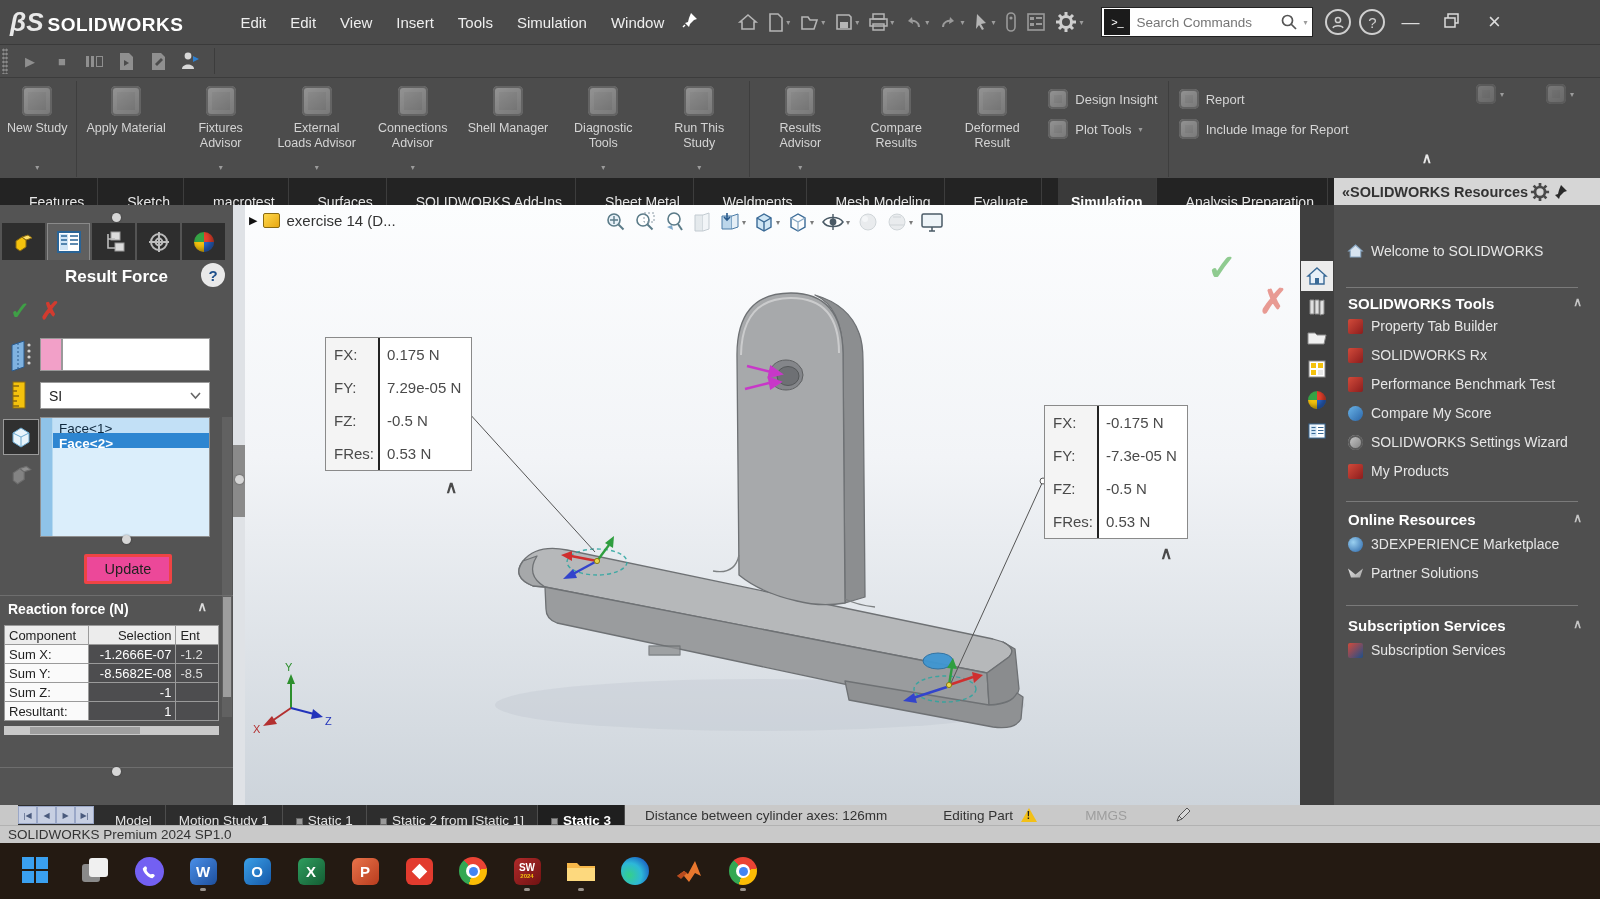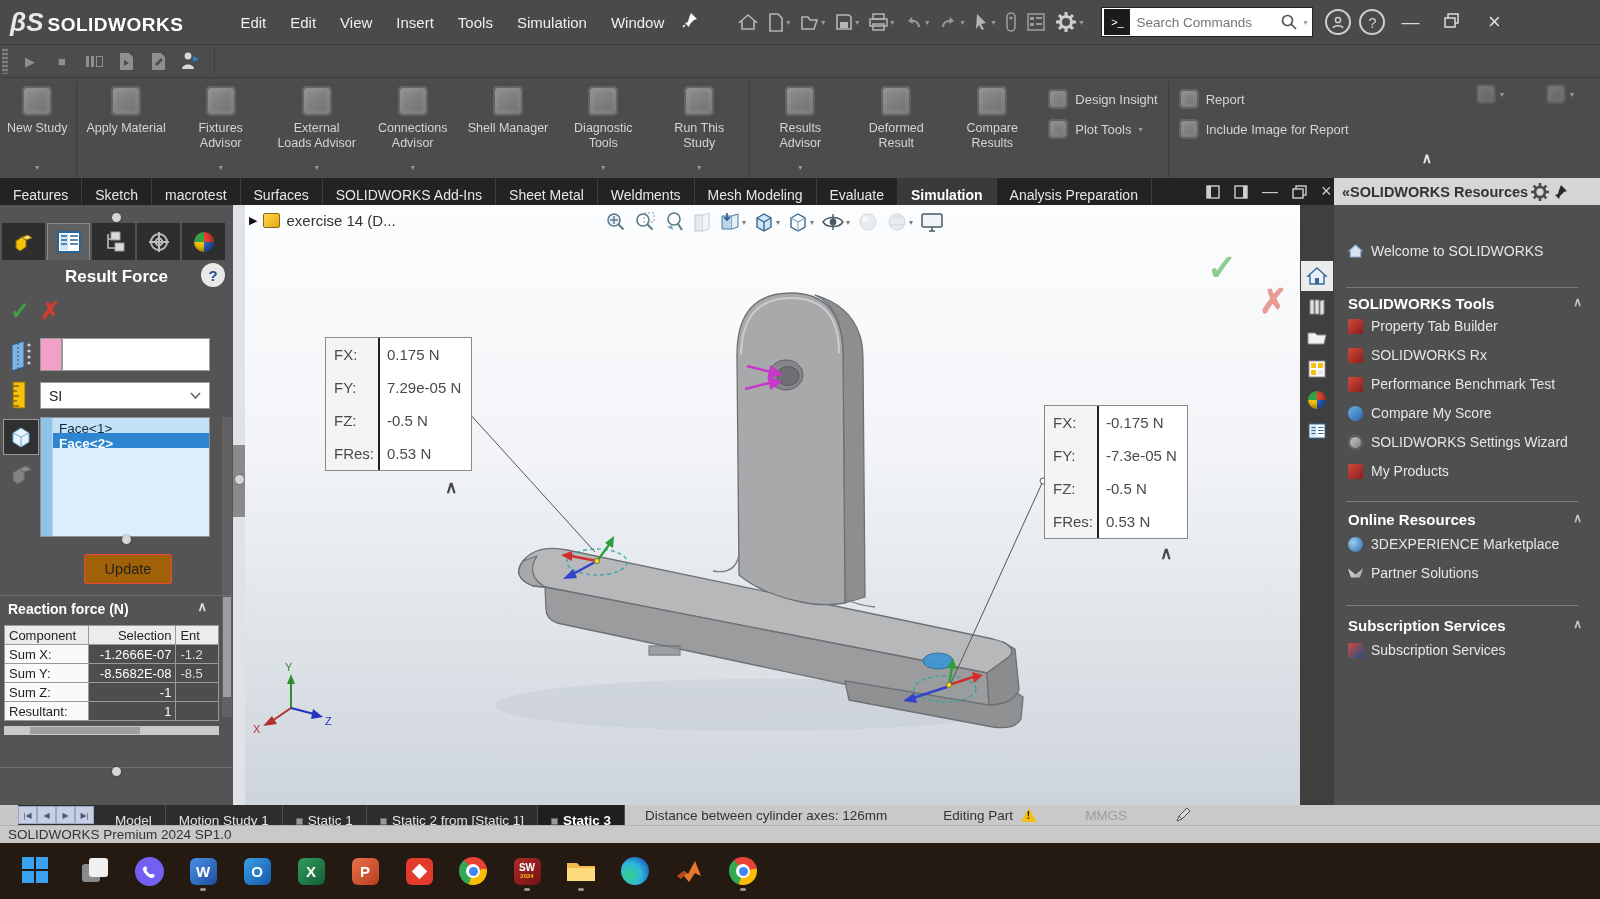--- a/index.html
+++ b/index.html
@@ -38,21 +38,21 @@
   .ric.sm{width:20px;height:20px;margin:0;flex:none;}
   .rdd{position:absolute;bottom:3px;font-size:8px;color:#9c9c9c;}
   .rsep{width:1px;background:#3e3e3e;height:96px;margin:0 2px;flex:none;}
   .rside{display:flex;flex-direction:column;justify-content:flex-start;gap:10px;padding:8px 8px 0;}
   .rrow{display:flex;align-items:center;gap:7px;color:#d4d4d4;font-size:13px;white-space:nowrap;}
   .ribbon-collapse{position:absolute;right:168px;top:150px;color:#e8e8e8;font-size:14px;font-weight:bold;}
   .rovf{position:absolute;top:6px;display:flex;gap:4px;align-items:center;color:#9c9c9c;}
 
   
   .cmdtabs{position:absolute;left:0;top:178px;width:1600px;height:27px;background:#232323;display:flex;align-items:stretch;}
-  .ctab{padding:4px 13px;line-height:27px;color:#e6e6e6;font-size:14px;border-right:1px solid #3d3d3d;white-space:nowrap;}
+  .ctab{padding:11px 13px;line-height:27px;color:#e6e6e6;font-size:14px;border-right:1px solid #3d3d3d;white-space:nowrap;margin-left:16px;}
   .ctab.active{background:#3a3a3a;font-weight:bold;color:#fff;}
   .docwin{display:flex;align-items:center;gap:14px;margin-left:54px;color:#cfcfcf;}
   .tp-header{position:absolute;right:0;top:178px;width:266px;height:27px;background:#d6d6d6;display:flex;align-items:center;color:#333;font-weight:bold;font-size:14.5px;padding-left:8px;gap:2px;}
 
   
   .main{position:absolute;left:0;top:205px;width:1600px;height:600px;}
 
   
   .pm{position:absolute;left:0;top:0;width:233px;height:600px;background:#545454;color:#eee;}
   .pm-dot{position:absolute;width:9px;height:9px;border-radius:50%;background:#d6d6d6;box-shadow:0 0 2px #2228;}
@@ -63,21 +63,21 @@
   .helpc{position:absolute;right:8px;top:58px;width:24px;height:24px;border-radius:50%;background:#e9e9e9;color:#1d4f8b;font-weight:bold;font-size:15px;display:flex;align-items:center;justify-content:center;}
   .okx{position:absolute;top:92px;font-size:24px;font-weight:bold;}
   .swatch{position:absolute;background:#f2a0c8;border:1px solid #999;}
   .pmfield{position:absolute;background:#fff;border:1px solid #9a9a9a;}
   .pmsel{position:absolute;background:#fff;border:1px solid #9a9a9a;display:flex;align-items:center;color:#222;font-size:14px;padding:0 8px;justify-content:space-between;}
   .flist{position:absolute;left:40px;top:212px;width:170px;height:120px;background:#dbeefb;border:1px solid #8f8f8f;display:flex;}
   .flist .strip{width:12px;background:#8fc3e8;border-right:1px solid #b5d9f0;}
   .flist .items{flex:1;}
   .fitem{height:15px;line-height:21px;font-size:13.5px;padding-left:6px;color:#10293f;background:#c2e0f6;}
   .fitem.sel{background:#2e86d1;color:#fff;font-weight:bold;}
-  .updatebtn{position:absolute;left:84px;top:349px;width:88px;height:30px;background:#a16207;border:1px solid #ef4444;border-radius:2px;color:#222;font-size:14.5px;display:flex;align-items:center;justify-content:center;}
+  .updatebtn{position:absolute;left:84px;top:349px;width:88px;height:30px;background:#ec4899;border:3px solid #ef4444;border-radius:2px;color:#222;font-size:14.5px;display:flex;align-items:center;justify-content:center;}
   .pm-divider{position:absolute;left:0;width:233px;height:1px;background:#6e6e6e;}
   .sechdr{position:absolute;left:8px;top:396px;font-size:14px;font-weight:bold;color:#fff;}
   .secarrow{position:absolute;right:26px;top:394px;color:#ddd;font-weight:bold;font-size:13px;}
   .rtable{position:absolute;left:4px;top:420px;width:215px;border-collapse:collapse;font-size:13px;}
   .rtable td{border:1px solid #9a9a9a;height:19px;padding:0 4px;white-space:nowrap;overflow:hidden;}
   .rtable .h{background:#ececec;color:#222;}
   .rtable .lab{background:#fafafa;color:#222;}
   .rtable .val{background:#4d4d4f;color:#fff;text-align:right;}
   .rtable .ent{background:#4d4d4f;color:#ddd;}
   .hscroll{position:absolute;left:4px;top:521px;width:215px;height:9px;background:#c9c9c9;}
@@ -348,25 +348,25 @@
         <span class="rdd">▾</span>
       </div>
     <div class="rsep"></div>
     <div class="rbtn">
         <div class="ric"></div>
         <span>Results Advisor</span>
         <span class="rdd">▾</span>
       </div>
     <div class="rbtn">
         <div class="ric"></div>
+        <span>Compare Results</span>
+      </div>
+    <div class="rbtn">
+        <div class="ric"></div>
         <span>Deformed Result</span>
-      </div>
-    <div class="rbtn">
-        <div class="ric"></div>
-        <span>Compare Results</span>
       </div>
     <div class="rside">
       <div class="rrow">
           <div class="ric sm"></div>
           <span>Design Insight</span>
         </div>
       <div class="rrow">
           <div class="ric sm"></div>
           <span>Plot Tools</span>
           <span class="rdd" style="position:static;">▾</span>

